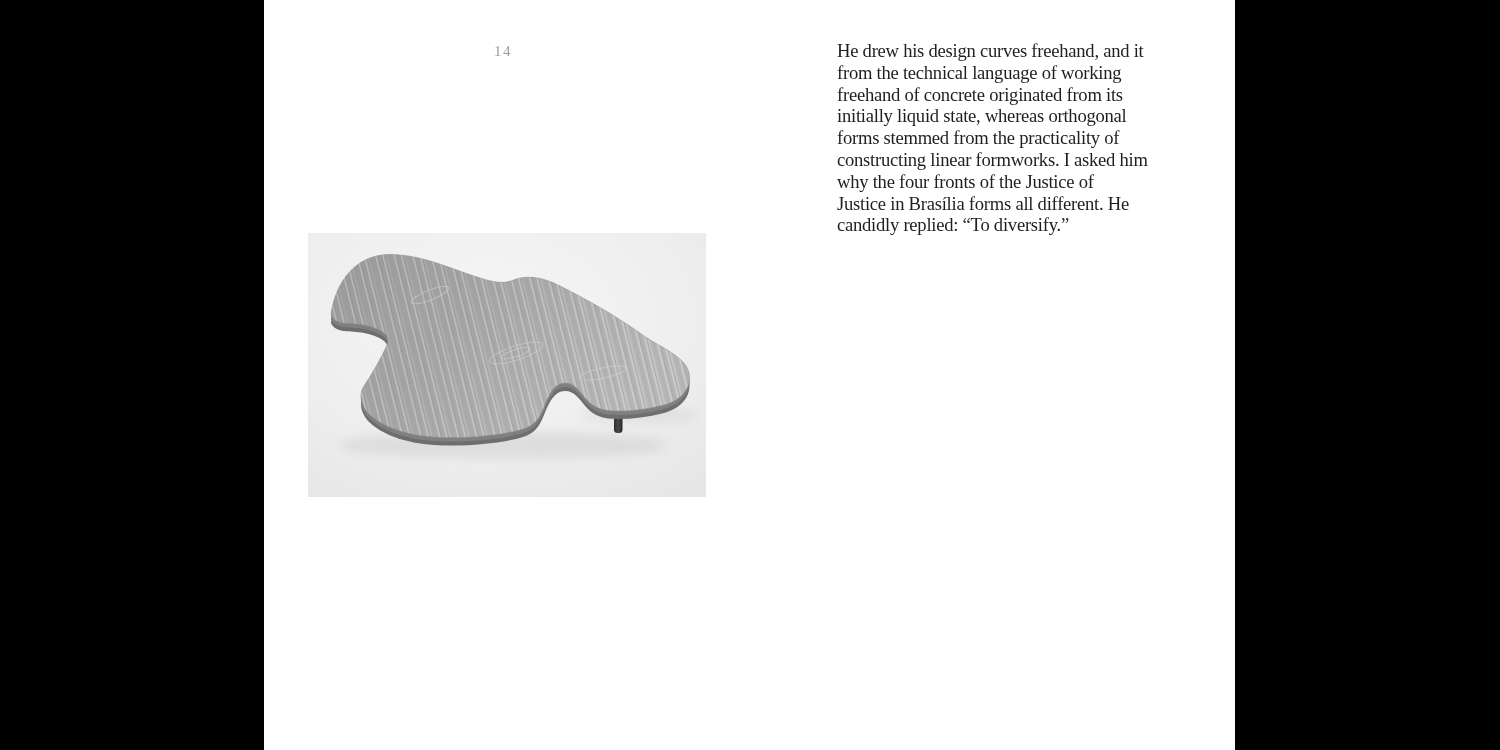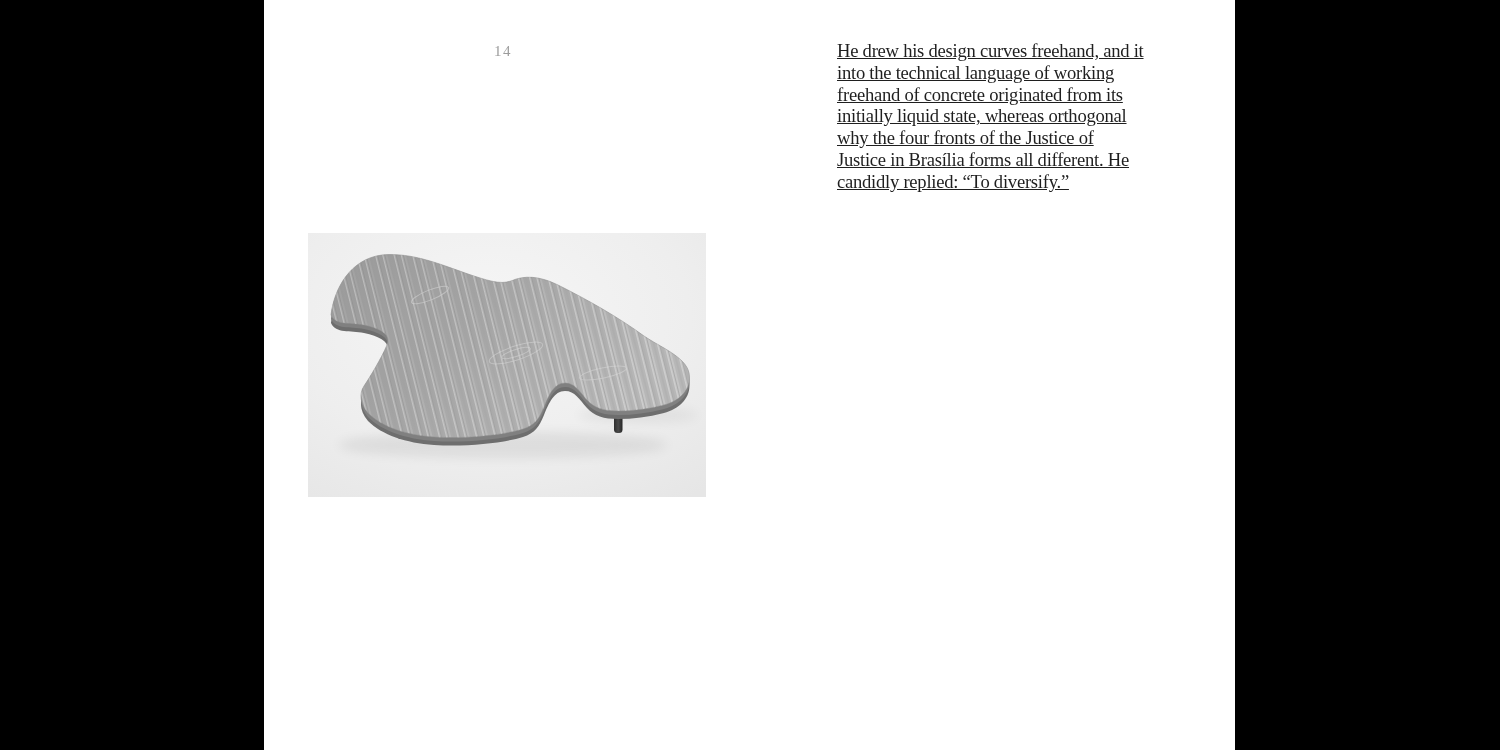--- a/index.html
+++ b/index.html
@@ -25,21 +25,21 @@
   .photo{
     position:absolute; left:44px; top:233px; width:398px; height:264px;
     overflow:hidden;
   }
   .photo svg{display:block;}
   .textcol{
     position:absolute; left:573px; top:40px; width:345px;
     color:var(--text);
     font-size:18.6px; line-height:21.8px; letter-spacing:-0.25px;
   }
-  .textcol .line{white-space:nowrap;text-decoration:underline;}
+  .textcol .line{white-space:nowrap;}
 </style>
 </head>
 <body>
 
 <div class="stage">
   <div class="spread">
 
     <div class="folio">14</div>
 
     <div class="photo">
@@ -115,22 +115,24 @@
             <ellipse cx="122" cy="62" rx="20" ry="5" transform="rotate(-22 122 62)"></ellipse>
             <ellipse cx="295" cy="140" rx="24" ry="5" transform="rotate(-12 295 140)"></ellipse>
           </g>
           <rect x="0" y="0" width="398" height="264" fill="#ffffff" opacity="0.08"></rect>
         </g>
       </svg>
     </div>
 
     <div class="textcol">
       <div class="line">He drew his design curves freehand, and it</div>
-      <div class="line">into the technical language of working</div>
+      <div class="line">from the technical language of working</div>
       <div class="line">freehand of concrete originated from its</div>
       <div class="line">initially liquid state, whereas orthogonal</div>
+      <div class="line">forms stemmed from the practicality of</div>
+      <div class="line">constructing linear formworks. I asked him</div>
       <div class="line">why the four fronts of the Justice of</div>
       <div class="line">Justice in Brasília forms all different. He</div>
       <div class="line">candidly replied: “To diversify.”</div>
     </div>
 
   </div>
 </div>
 
 </body></html>

